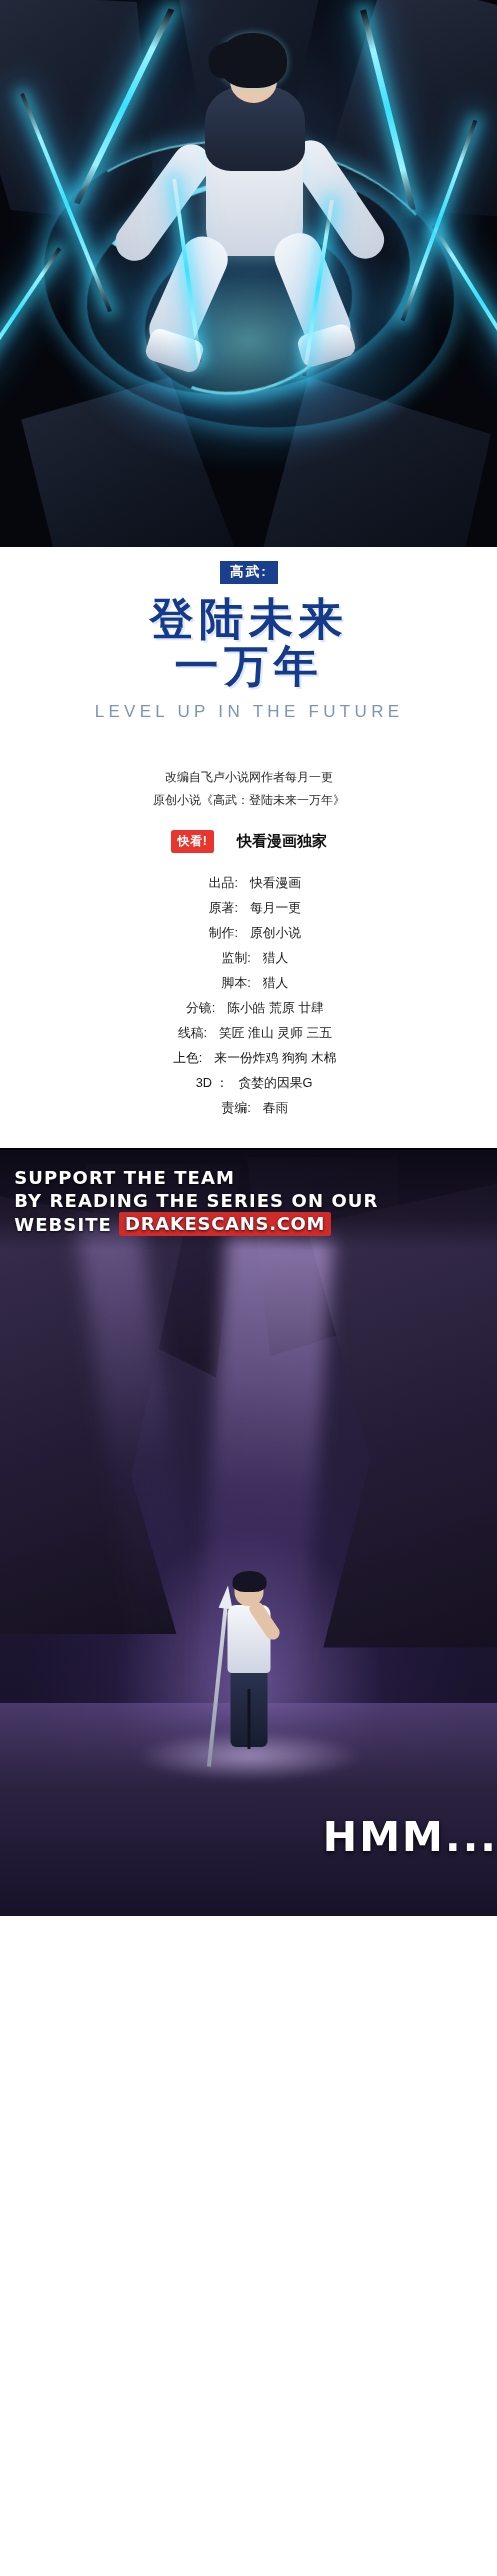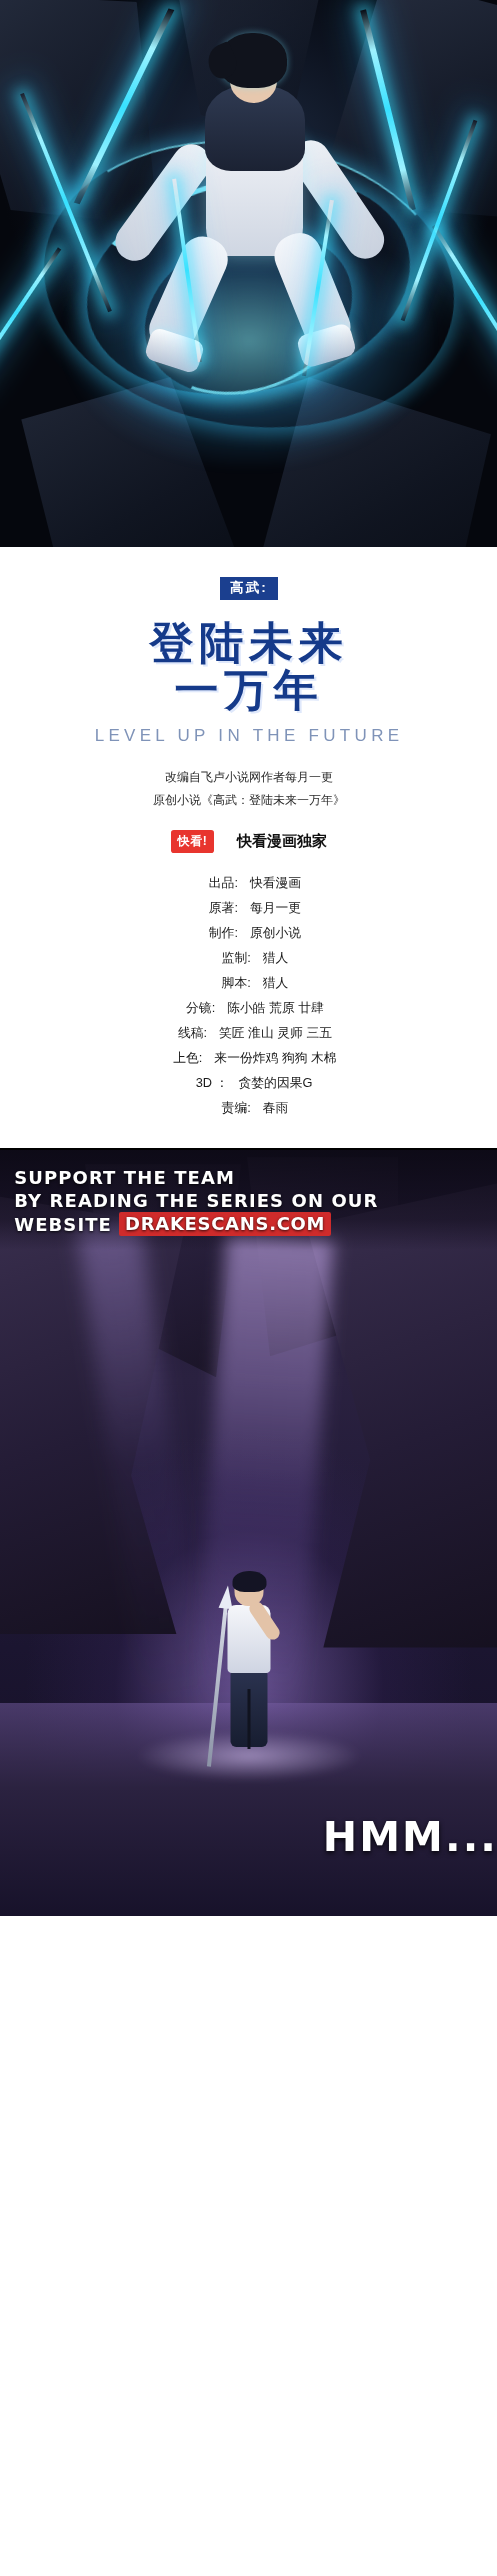--- a/index.html
+++ b/index.html
@@ -125,30 +125,30 @@
   
   .title-block {
     position: relative;
     width: 498px;
     height: 213px;
     background: #ffffff;
     text-align: center;
   }
   .tag-top {
     display:inline-block;
-    margin-top: 30px;
+    margin-top: 14px;
     background: #1b3f8f;
     color: #ffffff;
     font-size: 13.5px;
     letter-spacing: 2.1px;
     padding: 2.1px 10px 2.8px;
     font-weight: bold;
   }
   .main-title {
-    margin-top: 20px;
+    margin-top: 12px;
     font-size: 44px;
     line-height: 1.08;
     font-weight: bold;
     color: #153a8a;
     letter-spacing: 5.7px;
     text-shadow: 2.1px 2.1px 0 #dfe8fb;
     font-family: "Liberation Serif", serif;
   }
   .main-title span { display:block; }
   .sub-en {

